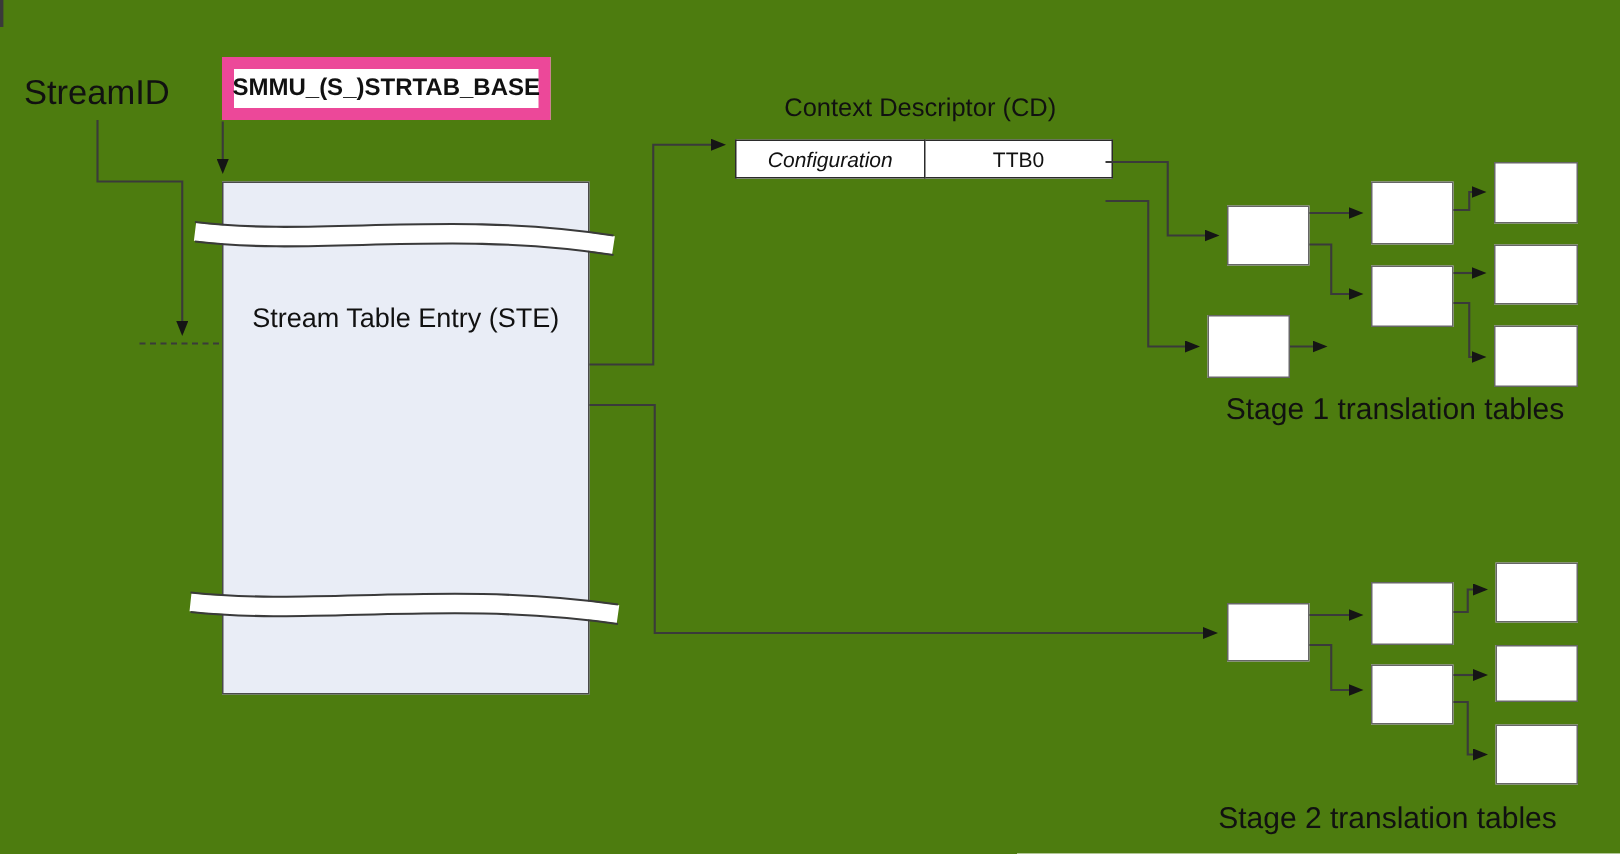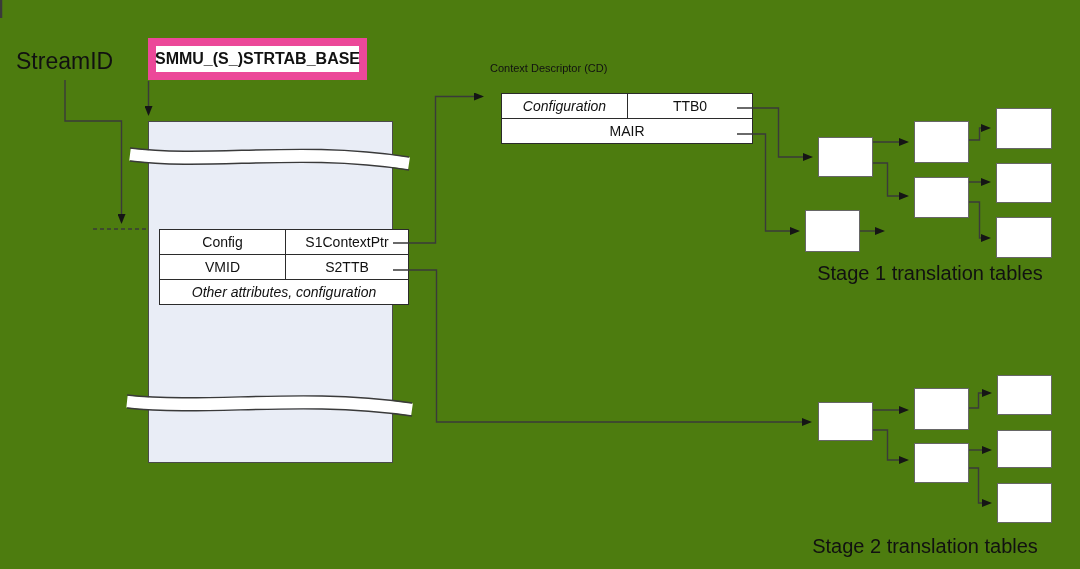--- a/index.html
+++ b/index.html
@@ -17,23 +17,23 @@
     border:8px solid #ec4899;box-sizing:border-box;
     display:flex;align-items:center;justify-content:center;
     font-weight:bold;font-size:16px;letter-spacing:0px;
   }
   
   .ste-box{
     left:148px;top:121px;width:245px;height:342px;
     background:#e9edf6;border:1.5px solid #4a4a4a;box-sizing:border-box;
   }
   .ste-title{left:148px;top:202px;width:245px;text-align:center;font-size:18px;}
-  .cd-title{left:490px;top:62px;width:247px;text-align:left;font-size:11px;}
+  .cd-title{left:490px;top:62px;width:247px;text-align:center;font-size:17px;}
   
-  table.rec{border-collapse:collapse;table-layout:fixed;background:#ffffff;margin-left:11px;}
+  table.rec{border-collapse:collapse;table-layout:fixed;background:#ffffff;}
   table.rec td{
     border:1.5px solid #2b2b2b;height:24px;padding:0 2px;
     text-align:center;vertical-align:middle;font-size:14px;background:#ffffff;
   }
   .ste-rows{left:148px;top:229px;}
   .cd-rows{left:490px;top:93px;}
   td.it{font-style:italic;}
   
   .tbox{
     background:#ffffff;border:1.5px solid #666666;box-sizing:border-box;
@@ -45,46 +45,29 @@
 
 <div id="canvas">
 
   <div class="abs streamid">StreamID</div>
 
   <div class="abs smmu-box">
     <span>SMMU_(S_)STRTAB_BASE</span>
   </div>
 
   <div class="abs ste-box"></div>
+  <div class="abs ste-title">Stream Table Entry (STE)</div>
 
-  <table class="abs rec ste-rows">
-    <tbody>
-        <tr>
-      <td style="width:121px">Config</td>
-      <td style="width:118px">S1ContextPtr</td>
-    </tr>
-    <tr>
-      <td>VMID</td>
-      <td>S2TTB</td>
-    </tr>
-    <tr>
-      <td colspan="2" class="it">Other attributes, configuration</td>
-    </tr>
-  </tbody>
-    </table>
 
   <div class="abs cd-title">Context Descriptor (CD)</div>
   <table class="abs rec cd-rows">
     <tbody>
         <tr>
       <td style="width:121px" class="it">Configuration</td>
       <td style="width:120px">TTB0</td>
-    </tr>
-    <tr>
-      <td colspan="2">MAIR</td>
     </tr>
   </tbody>
     </table>
 
   <div class="abs tbox" style="left:818px;top:137px;width:55px;height:40px"></div>
   <div class="abs tbox" style="left:805px;top:210px;width:55px;height:42px"></div>
   <div class="abs tbox" style="left:914px;top:121px;width:55px;height:42px"></div>
   <div class="abs tbox" style="left:914px;top:177px;width:55px;height:41px"></div>
   <div class="abs tbox" style="left:996px;top:108px;width:56px;height:41px"></div>
   <div class="abs tbox" style="left:996px;top:163px;width:56px;height:40px"></div>

